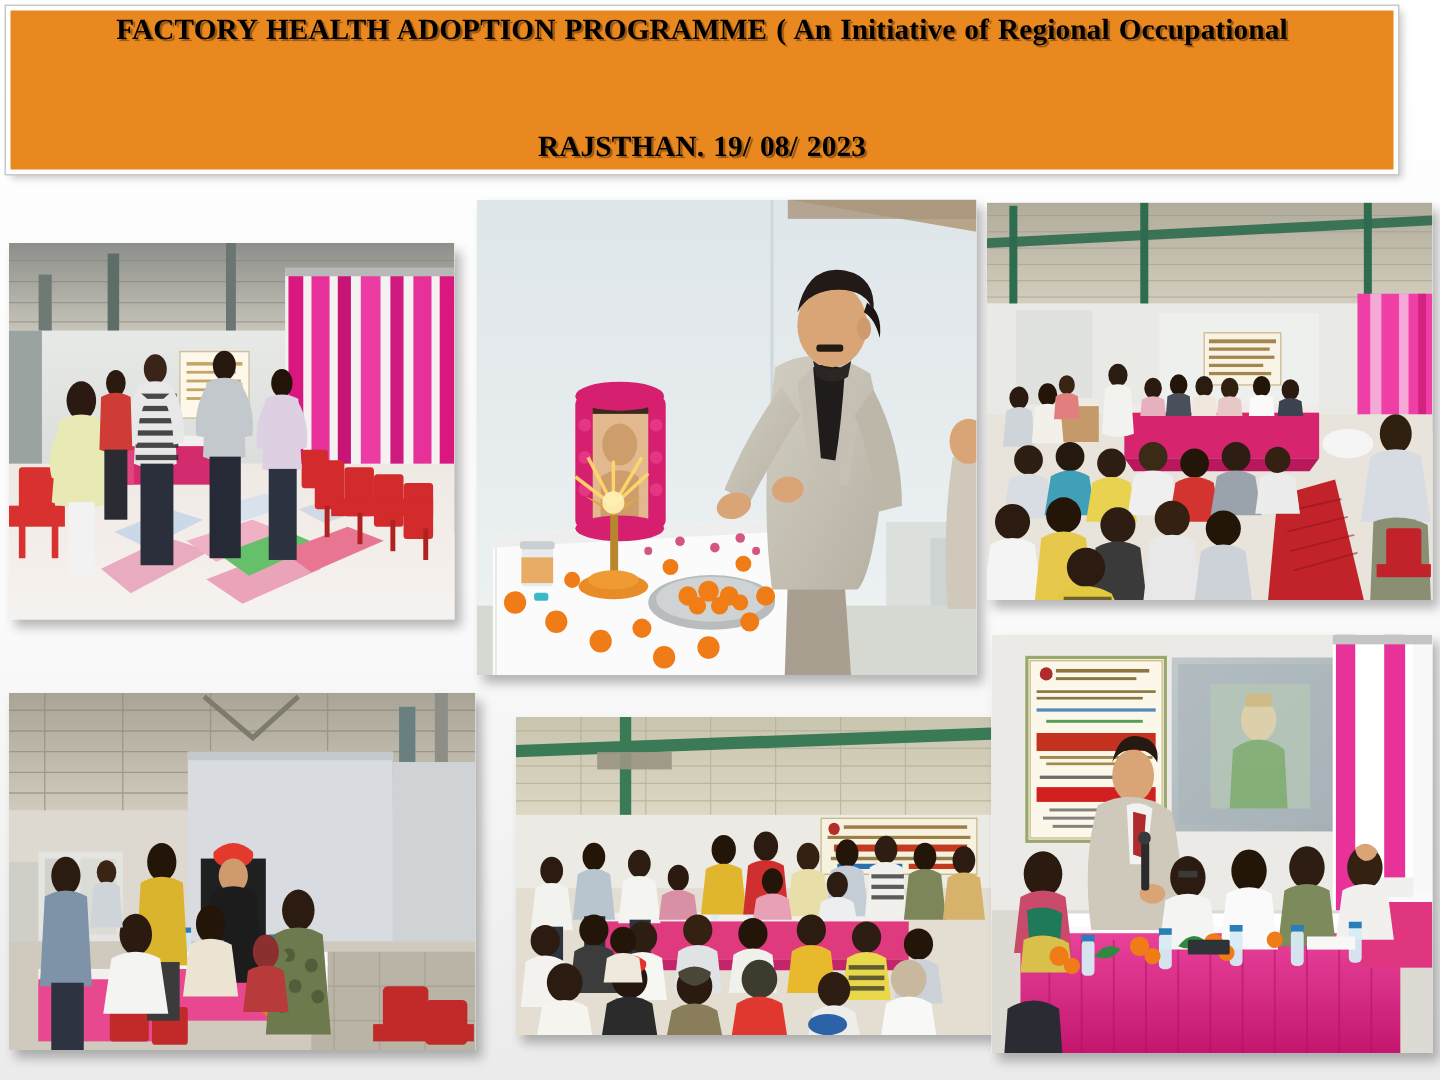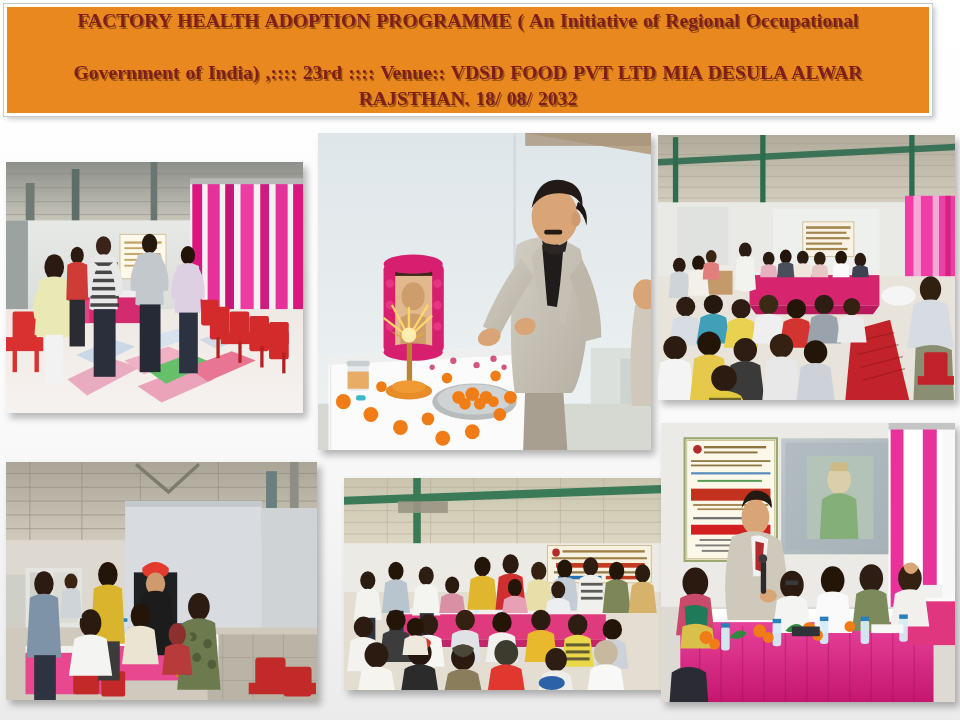--- a/index.html
+++ b/index.html
@@ -36,21 +36,21 @@
     display: flex;
     align-items: center;
     justify-content: center;
     padding: 2px 6px;
   }
   #title-text {
     font-family: "Liberation Serif", serif;
     font-weight: bold;
     font-size: 19.5px;
     line-height: 26px;
-    color: #7f1d1d;
+    color: #000000;
     text-align: center;
     letter-spacing: 0.1px;
     text-shadow: 1.5px 1.5px 0.5px rgba(90,45,10,0.55);
     word-spacing: 1px;
   }
 
   
   .photo-frame {
     position: absolute;
     background: #ffffff;
@@ -78,22 +78,22 @@
 </style>
 </head>
 <body>
 
 <div id="slide">
 
   <div id="title-banner">
     <div id="title-text">
       <span>FACTORY  HEALTH  ADOPTION PROGRAMME  ( An Initiative of Regional Occupational</span><br>
       <br>
-      <span>Government of India)  ,:::: 23rd :::: Venue:: VDSD  FOOD   PVT LTD  MIA  DESULA  ALWAR</span><br>
-      <span>RAJSTHAN. 18/ 08/ 2032</span>
+      <br>
+      <span>RAJSTHAN. 19/ 08/ 2023</span>
     </div>
   </div>
 
   <div class="photo-frame" id="frame-yoga">
     <div class="photo-inner">
       <svg class="photo-canvas" viewBox="0 0 271 215" preserveAspectRatio="none">
         <defs>
           <linearGradient id="yg-roof" x1="0" y1="0" x2="0" y2="1">
             <stop offset="0" stop-color="#8d8f8a"></stop>
               <stop offset="1" stop-color="#c9c6bb"></stop>

